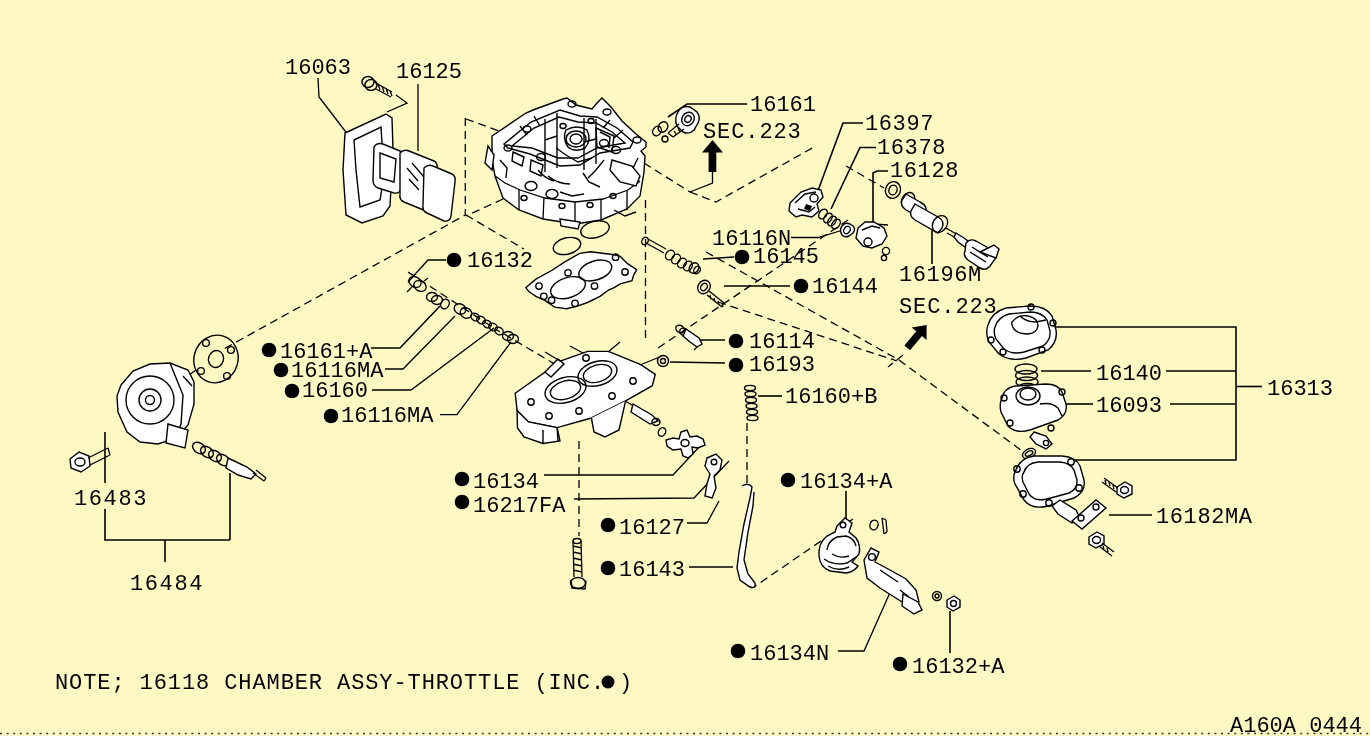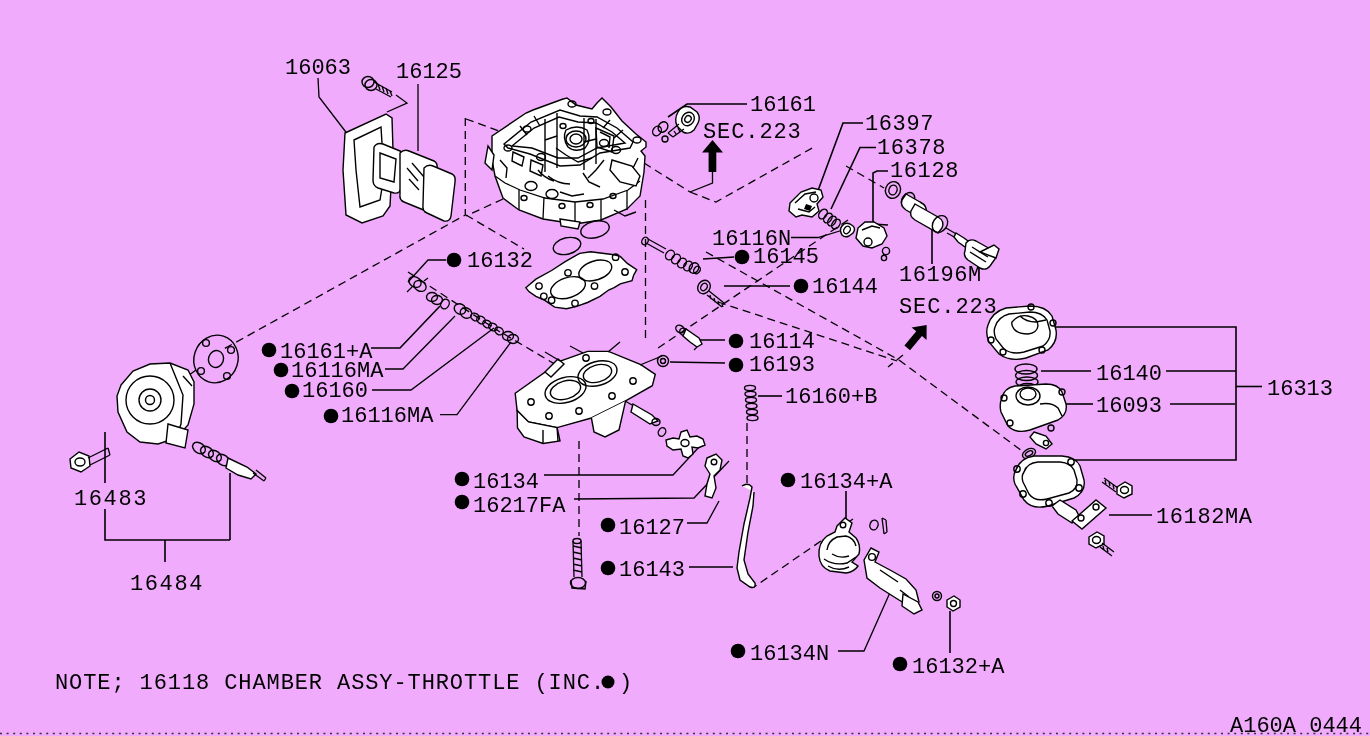--- a/index.html
+++ b/index.html
@@ -1,16 +1,16 @@
 <!DOCTYPE html>
 <html><head>
 <meta charset="utf-8">
 <style>
 html,body{margin:0;padding:0;background:#fff;}
-#stage{position:relative;width:1370px;height:736px;background:#f0abfc;overflow:hidden;}
+#stage{position:relative;width:1370px;height:736px;background:#fef9c3;overflow:hidden;}
 svg{position:absolute;left:0;top:0;}
 text{font-family:"Liberation Mono",monospace;font-size:22px;fill:#000;white-space:pre;}
 .sec{letter-spacing:0.9px;}
 .ln{stroke:#000;stroke-width:1.6;fill:none;}
 .th{stroke:#000;stroke-width:1.3;fill:none;}
 .dsh{stroke:#000;stroke-width:1.3;fill:none;stroke-dasharray:8 5;}
 .pw{stroke:#000;stroke-width:1.4;fill:#fff;}
 .pn{stroke:#000;stroke-width:1.4;fill:none;}
 </style>
 </head>

